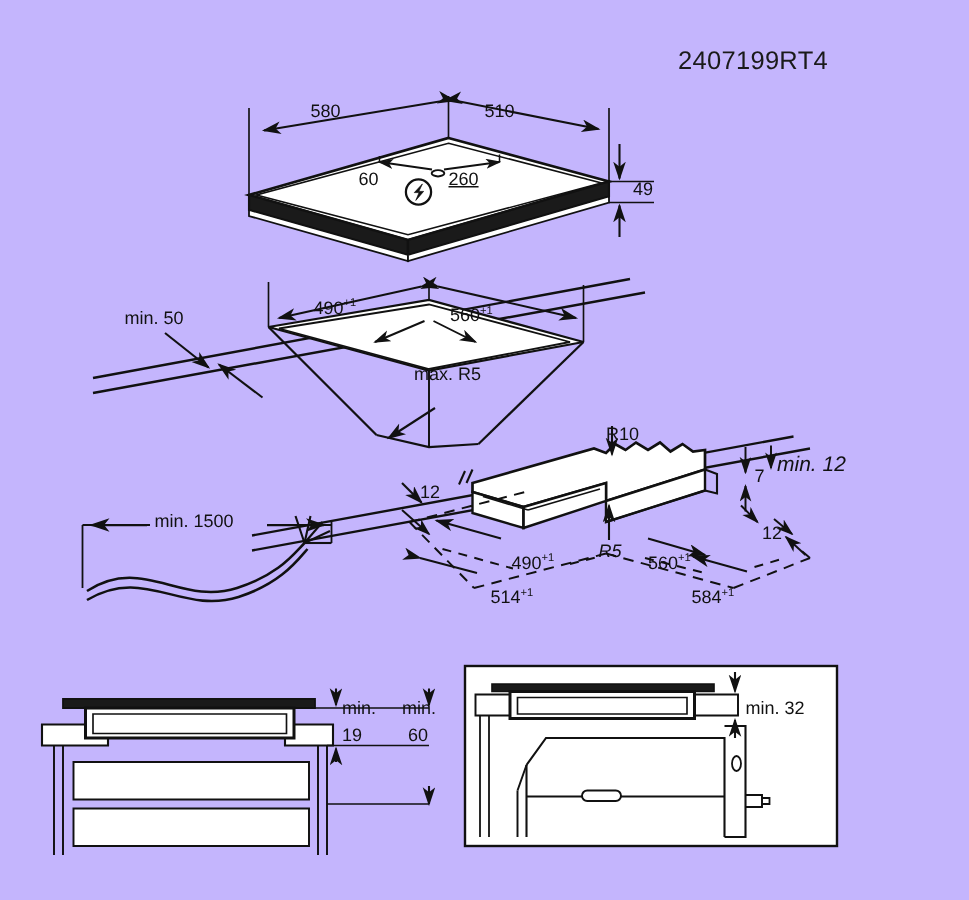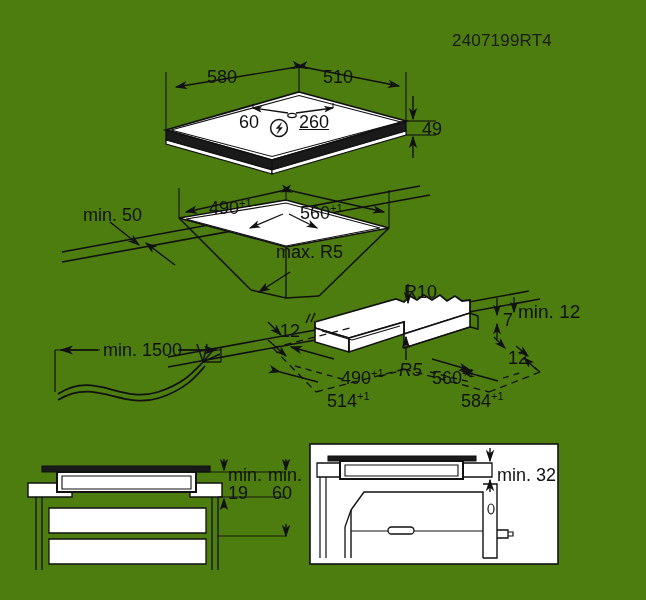--- a/index.html
+++ b/index.html
@@ -8,21 +8,21 @@
     background: #ffffff;
   }
   body {
     font-family: "Liberation Sans", sans-serif;
     color: #1a1a1a;
   }
   #page {
     position: relative;
     width: 646px;
     height: 600px;
-    background: #4d7c0f;
+    background: #c4b5fd;
     overflow: hidden;
   }
   #drawing {
     position: absolute;
     left: 0;
     top: 0;
     width: 646px;
     height: 600px;
   }
   .doc-code {
@@ -30,26 +30,26 @@
     left: 452px;
     top: 31px;
     font-size: 17px;
     letter-spacing: 0.2px;
     color: #1a1a1a;
     white-space: nowrap;
   }
   
   .dim {
     position: absolute;
-    font-size: 18px;
+    font-size: 12px;
     color: #111111;
     white-space: nowrap;
     line-height: 1;
   }
-  .dim.sm { font-size: 19px; }
+  .dim.sm { font-size: 14px; font-style: italic; }
   .dim sup {
     font-size: 0.62em;
     vertical-align: super;
     line-height: 0;
   }
 </style>
 </head>
 <body>
 
 <div id="page">

